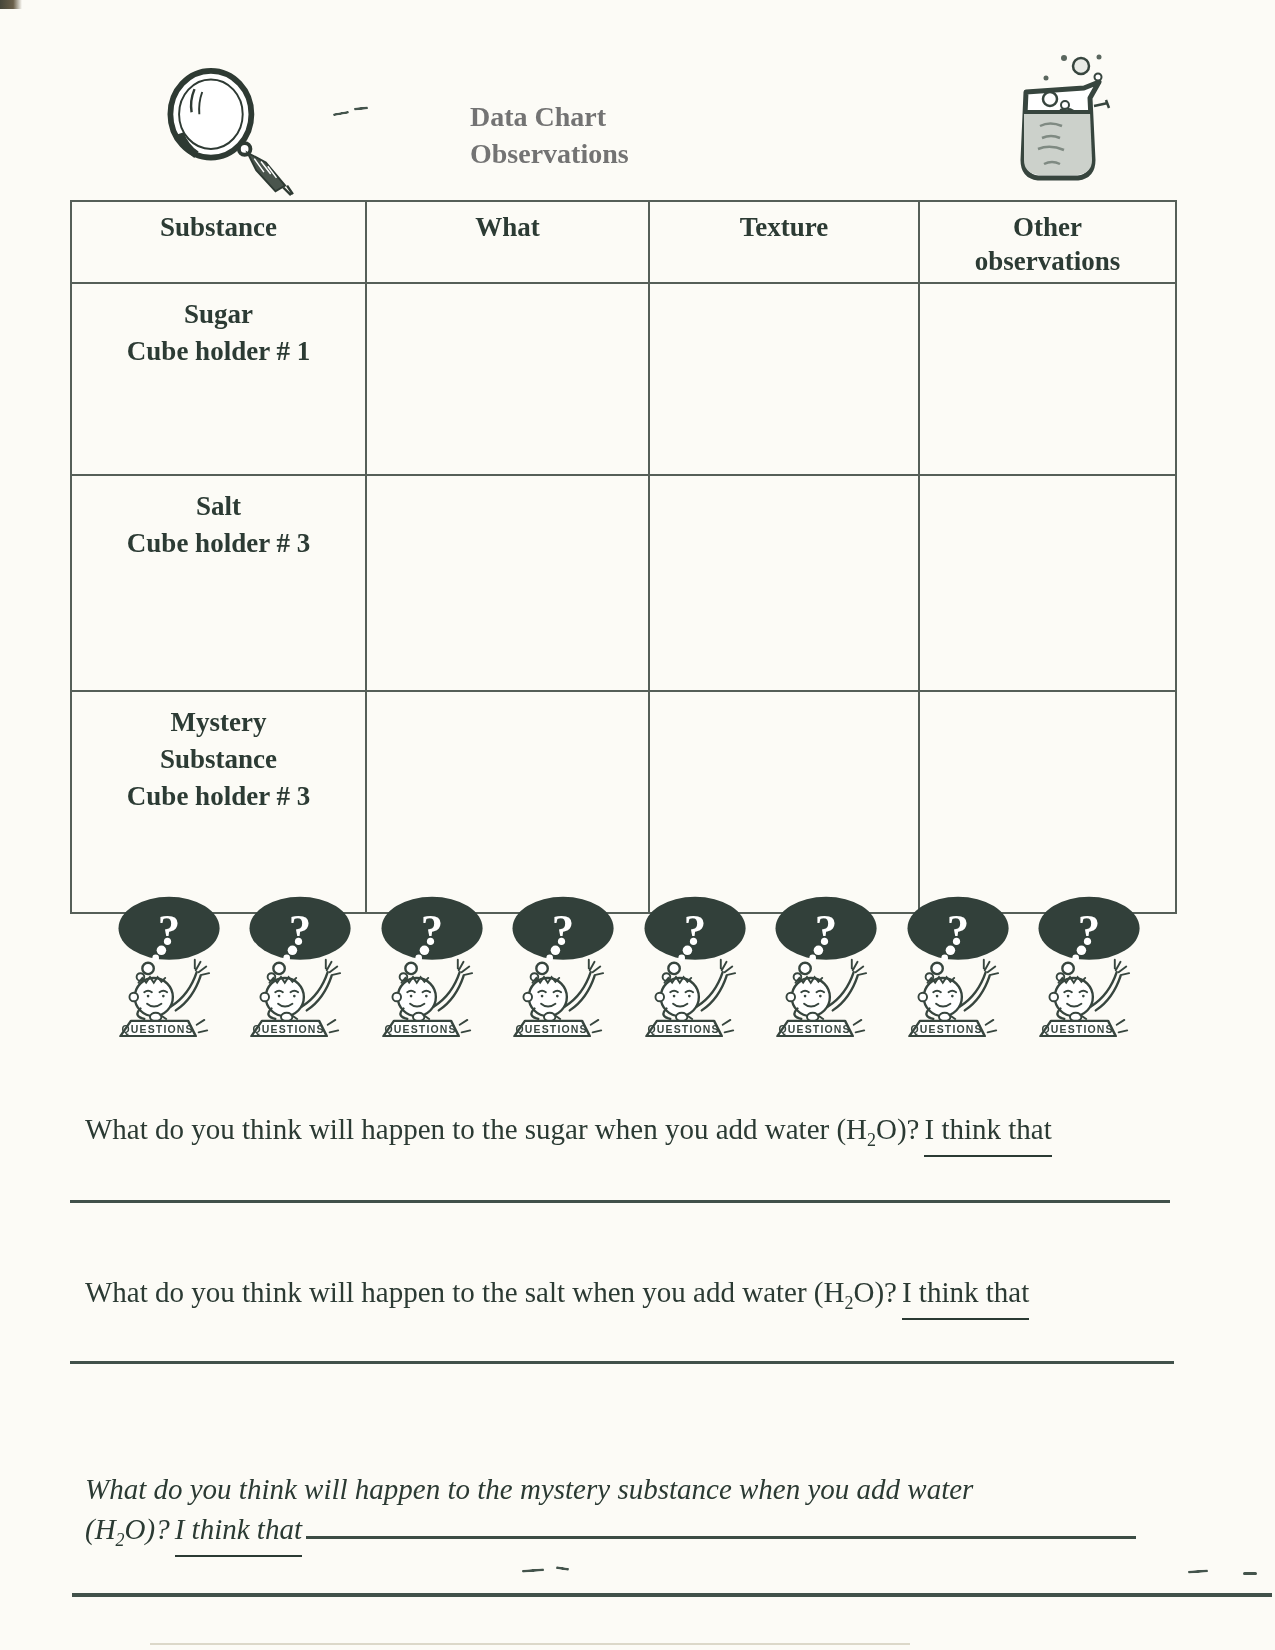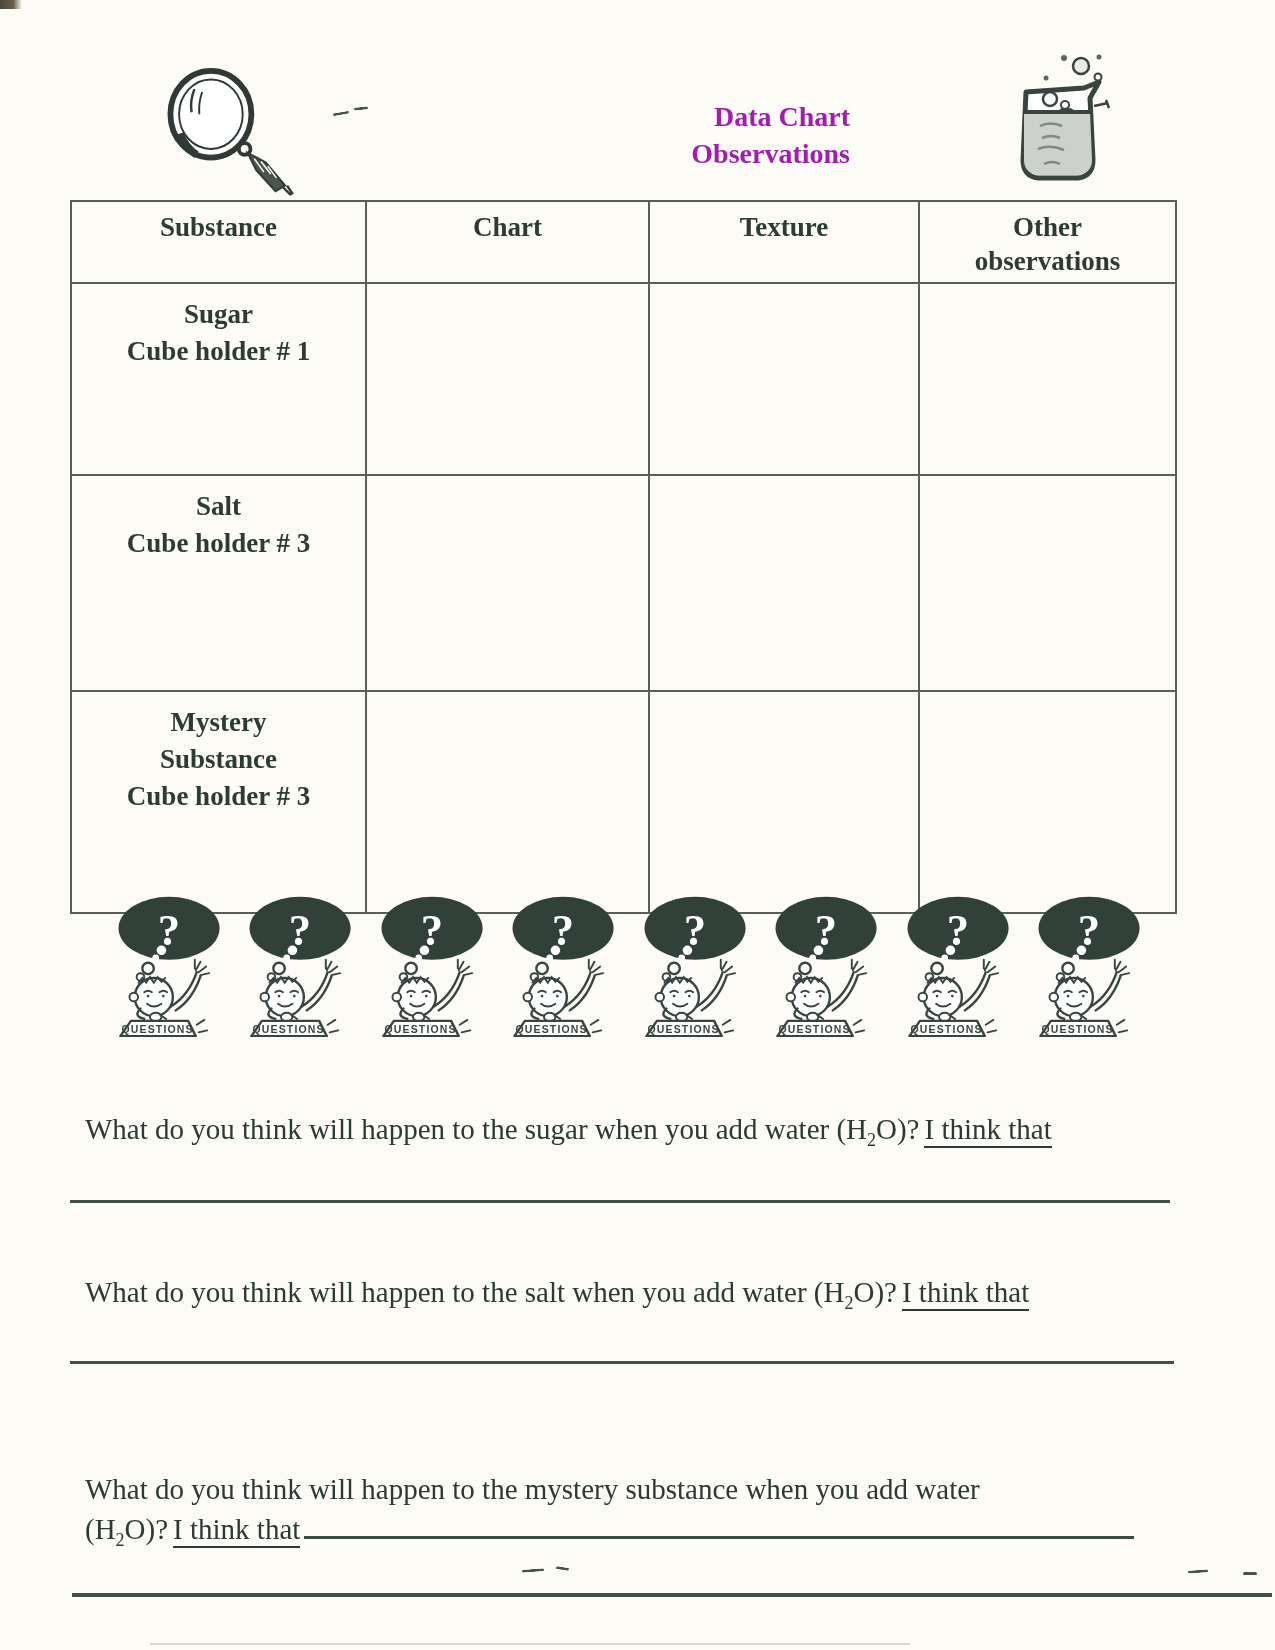--- a/index.html
+++ b/index.html
@@ -16,22 +16,22 @@
     background:linear-gradient(90deg,#46463a,#6a5f4a 60%,rgba(120,110,90,0));}
   
   .pen-dash{position:absolute;border-top:3px solid #44544c;border-radius:2px;}
   .dash-a{left:333px;top:112px;width:16px;transform:rotate(-10deg);}
   .dash-b{left:354px;top:107px;width:14px;transform:rotate(-6deg);}
   .dash-c{left:522px;top:1569px;width:22px;transform:rotate(-4deg);}
   .dash-d{left:556px;top:1567px;width:13px;transform:rotate(8deg);}
   .dash-e{left:1188px;top:1570px;width:20px;transform:rotate(-4deg);}
   .dash-f{left:1243px;top:1572px;width:14px;}
   
-  .title{position:absolute;left:470px;top:98px;width:380px;text-align:right;
-    font-weight:bold;font-size:28px;line-height:37px;color:#a21caf;}
+  .title{position:absolute;left:470px;top:98px;width:380px;text-align:left;
+    font-weight:bold;font-size:28px;line-height:37px;color:#737373;}
   
   .magnifier{position:absolute;left:155px;top:66px;width:160px;height:135px;}
   .beaker{position:absolute;left:1002px;top:52px;width:112px;height:142px;}
   
   table.obs{position:absolute;left:70px;top:200px;width:1105px;
     border-collapse:collapse;table-layout:fixed;}
   table.obs th,table.obs td{
     border:2px solid #565f58;vertical-align:top;background:transparent;}
   table.obs th{font-size:27px;font-weight:bold;line-height:34px;
     padding:8px 24px 0 24px;text-align:center;}
@@ -42,22 +42,22 @@
   tr.r-salt{height:216px;}
   tr.r-mystery{height:222px;margin-left:12px;}
   
   .kids-row{position:absolute;left:108px;top:893px;width:1044px;height:147px;
     display:flex;justify-content:space-between;}
   .kids-row svg{width:124px;height:147px;}
   
   .q{position:absolute;left:85px;width:1090px;font-size:29px;line-height:40px;color:#2b3a33;}
   .q1{top:1080px;}
   .q2{top:1243px;}
-  .q3{top:1440px;}
-  .starter{border-bottom:2.5px solid currentColor;padding-bottom:1px;margin-left:5px;}
+  .q3{top:1440px;font-style:italic;}
+  .starter{border-bottom:2.5px solid currentColor;padding-bottom:10px;margin-left:5px;}
   sub.f{font-size:0.62em;line-height:0;}
   .fill-line{display:inline-block;width:830px;height:0.9em;
     border-bottom:3px solid #3c4c44;vertical-align:baseline;margin-left:4px;}
   
   .rule{position:absolute;height:0;border-top:3px solid #41514a;}
   .rule-1{left:70px;top:1200px;width:1100px;}
   .rule-2{left:70px;top:1361px;width:1104px;}
   .rule-bottom{left:72px;top:1593px;width:1200px;border-top-width:4px;}
   .faint-line{position:absolute;left:150px;top:1643px;width:760px;height:0;
     border-top:2px solid #dcd8c9;}
@@ -113,21 +113,21 @@
   <table class="obs">
     <colgroup>
       <col style="width:295px">
         <col style="width:283px">
         <col style="width:270px">
         <col style="width:257px">
     </colgroup>
     <tbody>
         <tr class="r-header">
       <th>Substance</th>
-      <th>Chart</th>
+      <th>What</th>
       <th>Texture</th>
       <th>Other observations</th>
     </tr>
     <tr class="r-sugar">
       <td class="rowlabel">
         <div>Sugar</div>
         <div>Cube holder # 1</div>
       </td>
       <td></td>
       <td></td>

